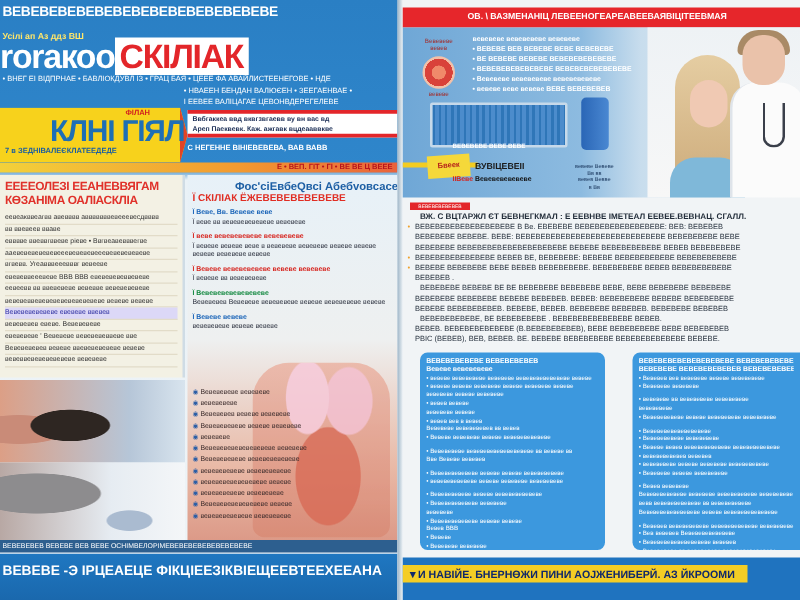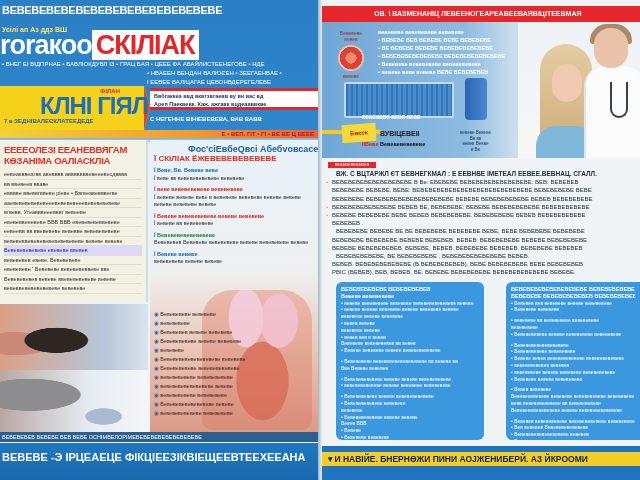--- a/index.html
+++ b/index.html
@@ -84,21 +84,21 @@
   .r-body p.dot::before { content: "•"; position: absolute; left: 0; color: #f0a12a; }
   .r-body p.indent { padding-left: 10px; }
 
   .r-panel { position: absolute; top: 282px; width: 148px; height: 158px; background: #3c98de; border-radius: 6px; color: #fff; font-size: 5px; line-height: 6.8px; padding: 4px 5px; overflow: hidden; }
   .r-panel.p1 { left: 14px; }
   .r-panel.p2 { left: 184px; width: 134px; border-radius: 6px 0 0 6px; }
   .r-panel .hd { font-weight: bold; font-size: 5.5px; }
   .r-panel div { white-space: nowrap; overflow: hidden; }
   .r-panel .gap { height: 4px; }
   .r-footer { position: absolute; top: 446px; left: 0; width: 318px; height: 34px; background: #1f73bf; }
-  .r-footer-yellow { position: absolute; top: 452px; left: 0; width: 318px; height: 14px; background: #f4cd25; color: #10286a; font-weight: 900; font-size: 8.5px; line-height: 14px; padding-left: 4px; white-space: nowrap; overflow: hidden; }
+  .r-footer-yellow { position: absolute; top: 452px; left: 0; width: 276px; height: 14px; background: #f4cd25; color: #10286a; font-weight: 900; font-size: 8.5px; line-height: 14px; padding-left: 4px; white-space: nowrap; overflow: hidden; }
 </style>
 </head>
 <body>
 
 <div class="page page-left">
   <div class="l-topline">ВЕВЕВЕВЕВЕВЕВЕВЕВЕВЕВЕВЕВЕВЕВЕ</div>
   <div class="l-subline">Усілі ап Аз ддз ВШ</div>
   <div class="l-title">
     <span class="white">roraкоо</span><span class="red">СКІЛІАК</span>
   </div>

